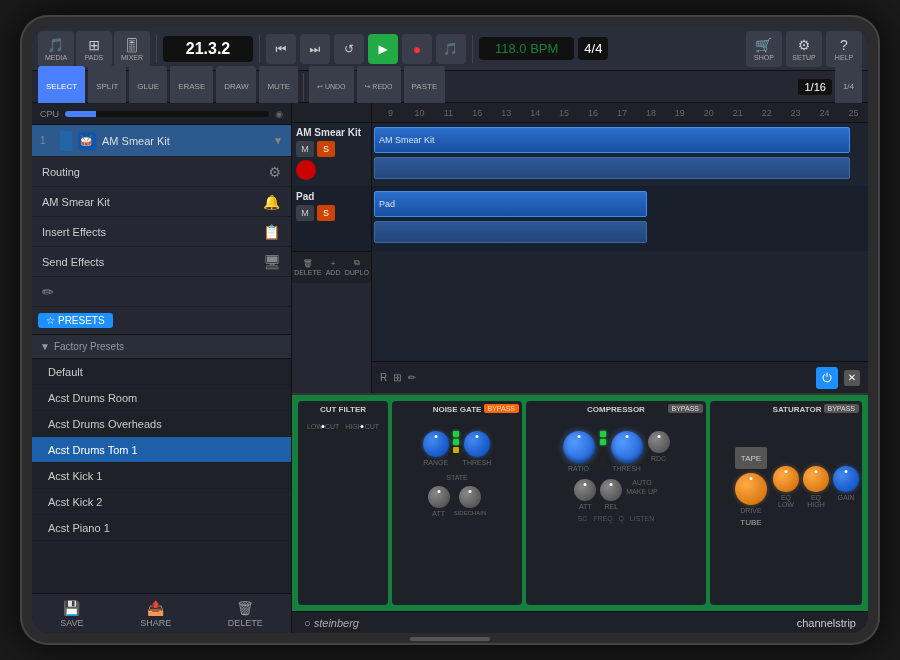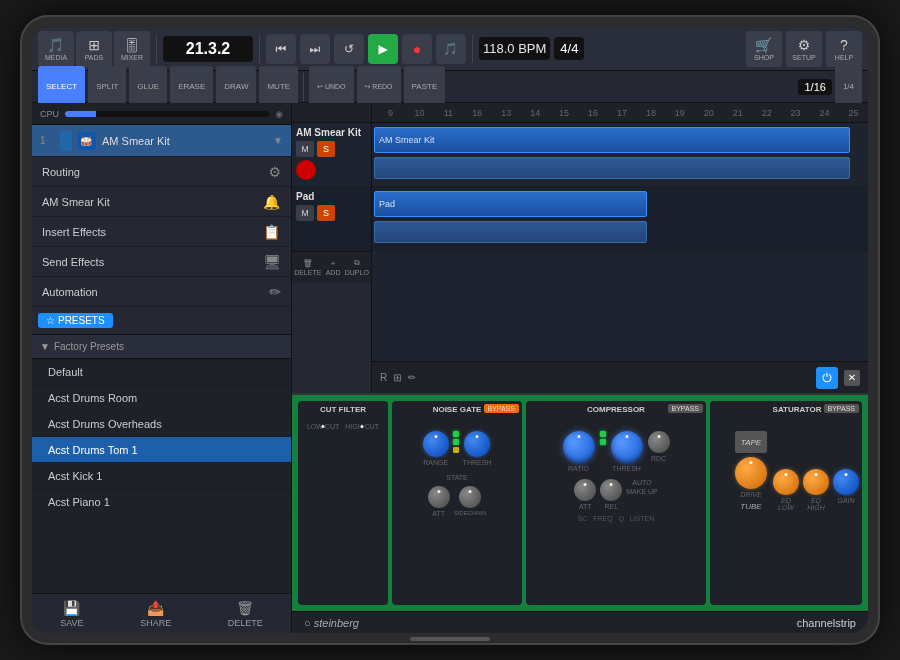--- a/index.html
+++ b/index.html
@@ -96,23 +96,23 @@
       justify-content: center;
       cursor: pointer;
       font-size: 12px;
       color: #ccc;
     }
     .transport-btn.play { background: #22aa44; color: white; }
     .transport-btn.record { background: #3a3d4a; }
 
     .bpm-display {
       background: #111;
-      color: #e5e5e5;
+      color: #15803d;
       font-size: 13px;
-      padding: 4px 4px;
+      padding: 4px 16px;
       border-radius: 4px;
     }
 
     .time-sig {
       background: #111;
       color: #fff;
       font-size: 13px;
       padding: 4px 6px;
       border-radius: 4px;
     }
@@ -639,21 +639,20 @@
         </div>
         <div class="nav-item">
           <span class="nav-label">Insert Effects</span>
           <span class="nav-icon">📋</span>
         </div>
         <div class="nav-item">
           <span class="nav-label">Send Effects</span>
           <span class="nav-icon">🖥</span>
         </div>
         <div class="nav-item">
-          <span class="nav-label">Automation</span>
           <span class="nav-icon">✏</span>
         </div>
 
         <div class="plugin-section">
           <div class="presets-bar">
             <div class="preset-btn active">
               <span>☆</span>
               <span>PRESETS</span>
             </div>
           </div>
@@ -670,20 +669,23 @@
             <span>Acst Drums Room</span>
           </div>
           <div class="preset-item">
             <span>Acst Drums Overheads</span>
           </div>
           <div class="preset-item selected">
             <span>Acst Drums Tom 1</span>
           </div>
           <div class="preset-item">
             <span>Acst Kick 1</span>
+          </div>
+          <div class="preset-item">
+            <span>Acst Kick 2</span>
           </div>
           <div class="preset-item">
             <span>Acst Piano 1</span>
           </div>
         </div>
 
         <div class="bottom-actions">
           <div class="action-btn">
             <span class="a-icon">💾</span>
             <span>SAVE</span>
@@ -904,21 +906,21 @@
                 &nbsp;
                 <span>Q</span>
                 &nbsp;
                 <span>LISTEN</span>
               </div>
             </div>
 
             <div class="cs-section" style="flex:1;position:relative;padding-left:28px;">
               <div class="cs-title">SATURATOR</div>
               <div class="bypass-btn">BYPASS</div>
-              <div style="display:flex;gap:6px;margin-top:14px;align-items:flex-end;font-style:italic;">
+              <div style="display:flex;gap:6px;margin-top:30px;align-items:center;">
                 <div style="display:flex;flex-direction:column;gap:4px;align-items:center;">
                   <div class="tape-icon">
                     <span>TAPE</span>
                   </div>
                   <div class="knob-group">
                     <div class="knob knob-lg knob-orange-md">
                       <div class="knob-dot"></div>
                     </div>
                     <span class="knob-sub-label">DRIVE</span>
                   </div>

